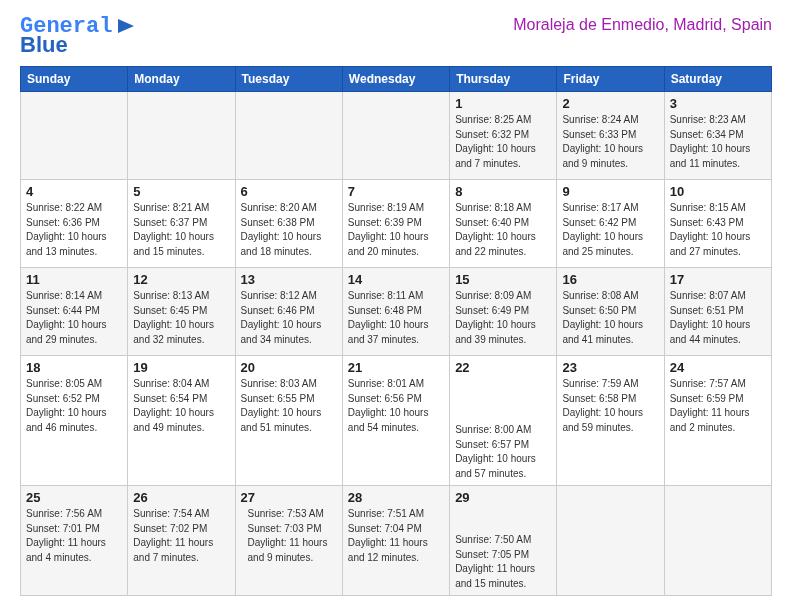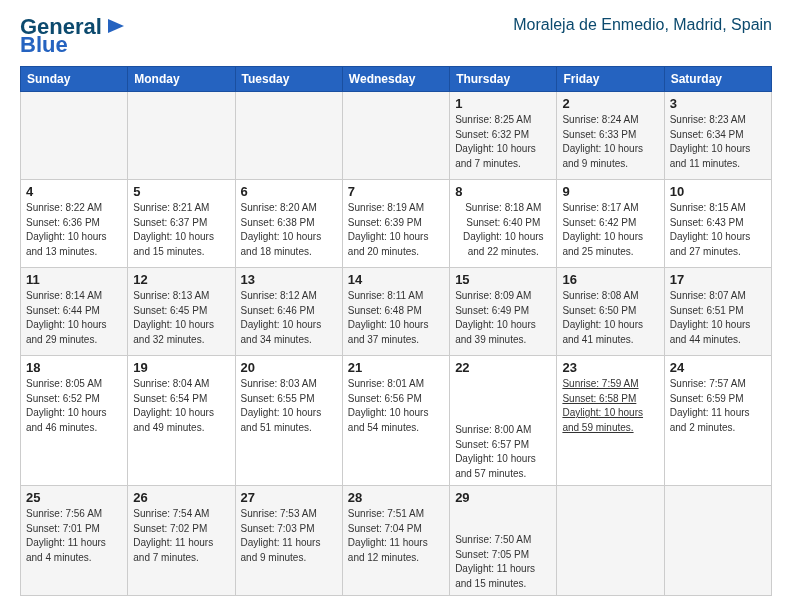--- a/index.html
+++ b/index.html
@@ -26,21 +26,21 @@
       text-align: right;
     }
     .month-title {
       font-size: 36px;
       font-weight: bold;
       color: #222;
       line-height: 1.1;
     }
     .location-title {
       font-size: 16px;
-      color: #0c4a6e;
+      color: #a21caf;
     }
     .calendar-table {
       width: 100%;
       border-collapse: collapse;
       font-size: 10.5px;
       padding-left: 31px;
     }
     .calendar-table th {
       background-color: #2563c0;
       color: #fff;
@@ -78,21 +78,21 @@
     .row-white td {
       background-color: #ffffff;
     }
   </style>
 </head>
 <body>
 
 <div class="header-area">
   <div class="logo">
     <div style="display:flex;align-items:center;">
-      <span style="font-size:22px;font-weight:bold;color:#0c4a6e;">General</span>
+      <span style="font-size:22px;font-weight:bold;color:#3b82f6;font-family:Liberation Mono, monospace;">General</span>
       <svg width="22" height="22" viewBox="0 0 22 22" style="margin-left:2px;margin-top:-2px;">
         <polygon points="4,4 20,11 4,18" fill="#2563c0"></polygon>
       </svg>
     </div>
     <span style="font-size:22px;font-weight:bold;color:#2563c0;margin-top:-4px;text-align:center;">Blue</span>
   </div>
   <div class="title-area">
     <div class="location-title">Moraleja de Enmedio, Madrid, Spain</div>
   </div>
 </div>
@@ -161,21 +161,21 @@
         </td>
         <td>
           <div class="day-number">7</div>
           <div class="day-info" style="white-space: pre-line;">Sunrise: 8:19 AM
 Sunset: 6:39 PM
 Daylight: 10 hours
 and 20 minutes.</div>
         </td>
         <td>
           <div class="day-number">8</div>
-          <div class="day-info" style="white-space: pre-line; text-align: center;">Sunrise: 8:18 AM
+          <div class="day-info" style="white-space: pre-line;">Sunrise: 8:18 AM
 Sunset: 6:40 PM
 Daylight: 10 hours
 and 22 minutes.</div>
         </td>
         <td>
           <div class="day-number">9</div>
           <div class="day-info" style="white-space: pre-line;">Sunrise: 8:17 AM
 Sunset: 6:42 PM
 Daylight: 10 hours
 and 25 minutes.</div>
@@ -270,21 +270,21 @@
         </td>
         <td>
           <div class="day-number">22</div>
           <div class="day-info" style="white-space: pre-line; margin-top: 48px;">Sunrise: 8:00 AM
 Sunset: 6:57 PM
 Daylight: 10 hours
 and 57 minutes.</div>
         </td>
         <td>
           <div class="day-number">23</div>
-          <div class="day-info" style="white-space: pre-line; text-decoration: underline;">Sunrise: 7:59 AM
+          <div class="day-info" style="white-space: pre-line;">Sunrise: 7:59 AM
 Sunset: 6:58 PM
 Daylight: 10 hours
 and 59 minutes.</div>
         </td>
         <td>
           <div class="day-number">24</div>
           <div class="day-info" style="white-space: pre-line;">Sunrise: 7:57 AM
 Sunset: 6:59 PM
 Daylight: 11 hours
 and 2 minutes.</div>
@@ -300,21 +300,21 @@
         </td>
         <td>
           <div class="day-number">26</div>
           <div class="day-info" style="white-space: pre-line;">Sunrise: 7:54 AM
 Sunset: 7:02 PM
 Daylight: 11 hours
 and 7 minutes.</div>
         </td>
         <td>
           <div class="day-number">27</div>
-          <div class="day-info" style="white-space: pre-line;">Sunrise: 7:53 AM
+          <div class="day-info" style="white-space: pre-line; margin-left: 7px;">Sunrise: 7:53 AM
 Sunset: 7:03 PM
 Daylight: 11 hours
 and 9 minutes.</div>
         </td>
         <td>
           <div class="day-number">28</div>
           <div class="day-info" style="white-space: pre-line;">Sunrise: 7:51 AM
 Sunset: 7:04 PM
 Daylight: 11 hours
 and 12 minutes.</div>

